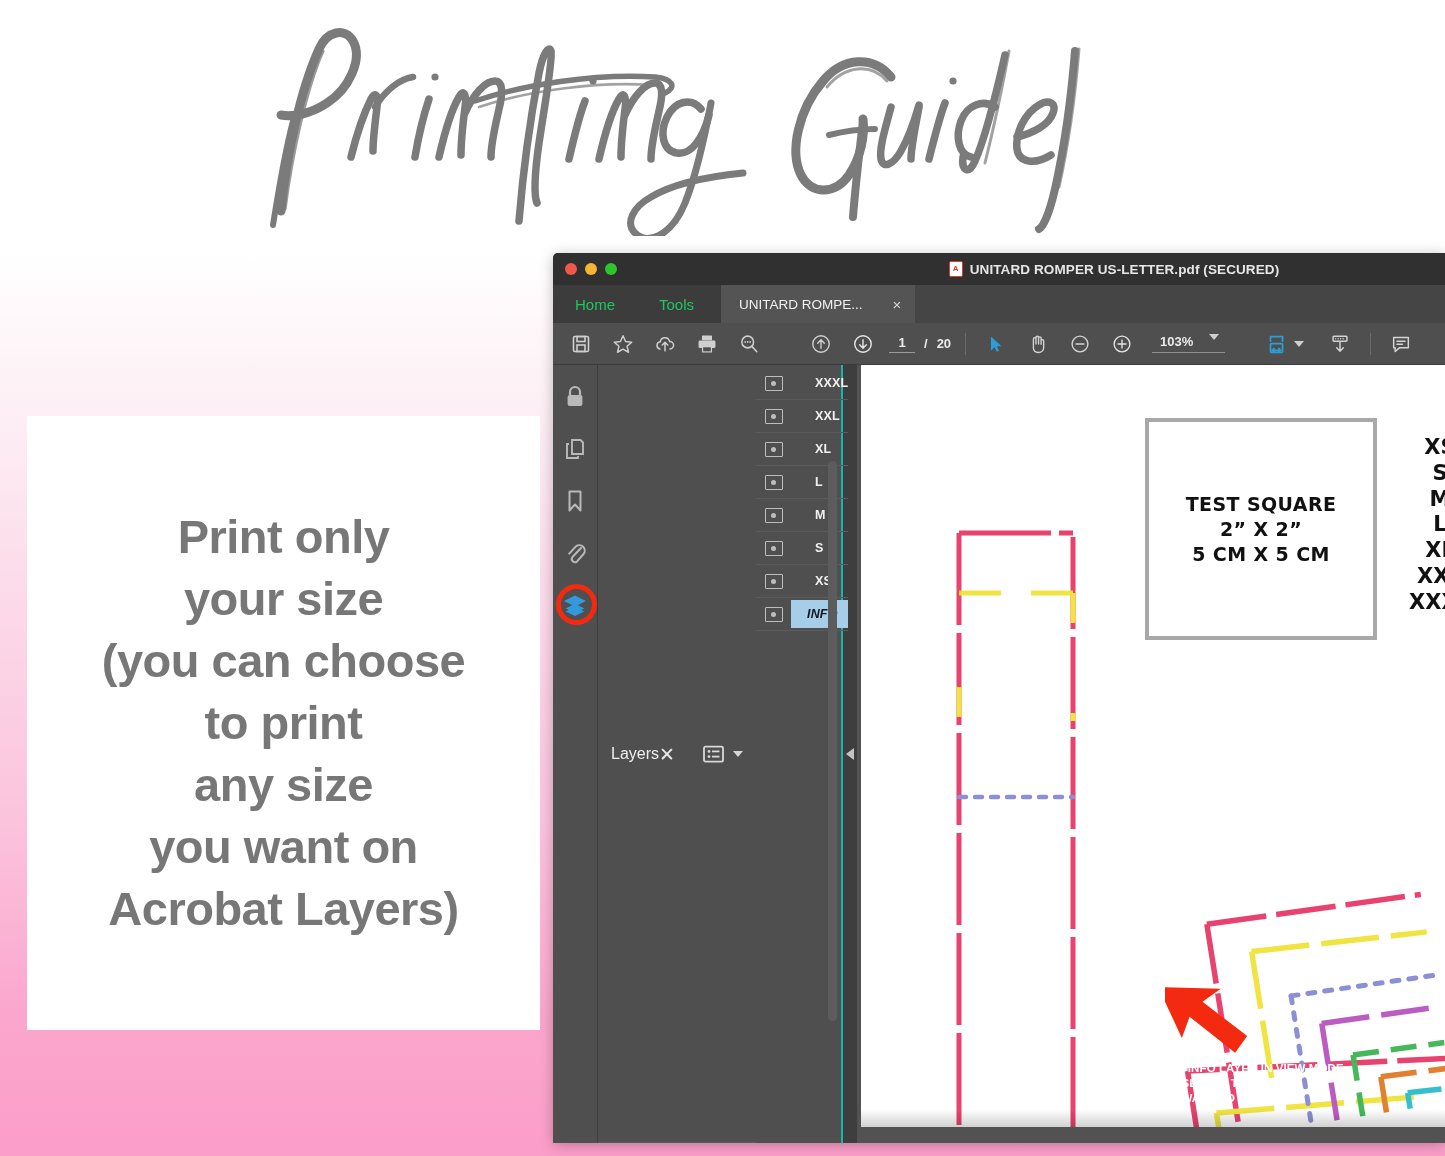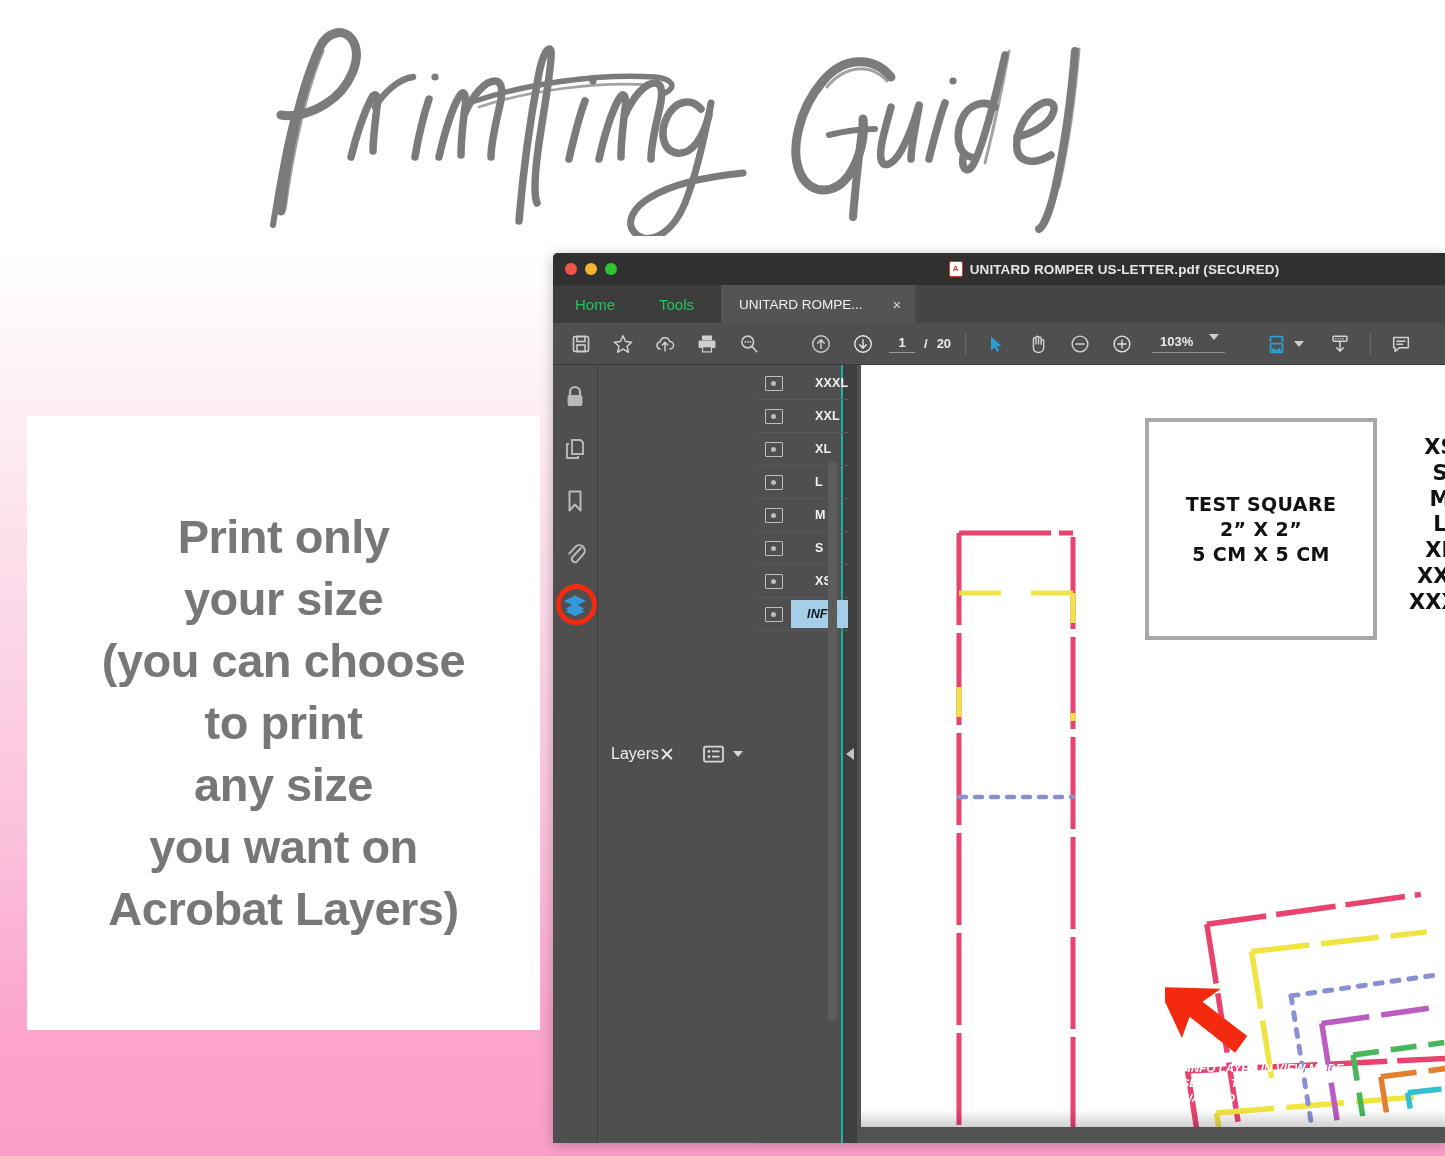--- a/index.html
+++ b/index.html
@@ -251,21 +251,20 @@
   
   .anno-arrow { position: absolute; left: 612px; top: 712px; }
   .anno-text {
     position: absolute;
     left: 600px; top: 808px;
     color: #ffffff;
     font-size: 11.5px;
     font-weight: bold;
     line-height: 1.32;
     letter-spacing: 0.1px;
-    font-style: italic;
   }
 
   
   .collapse-handle {
     width: 14px; background: #3e3e3e;
     display: flex; align-items: center; justify-content: center;
   }
   .tri-left {
     width: 0; height: 0;
     border-top: 6px solid transparent;

